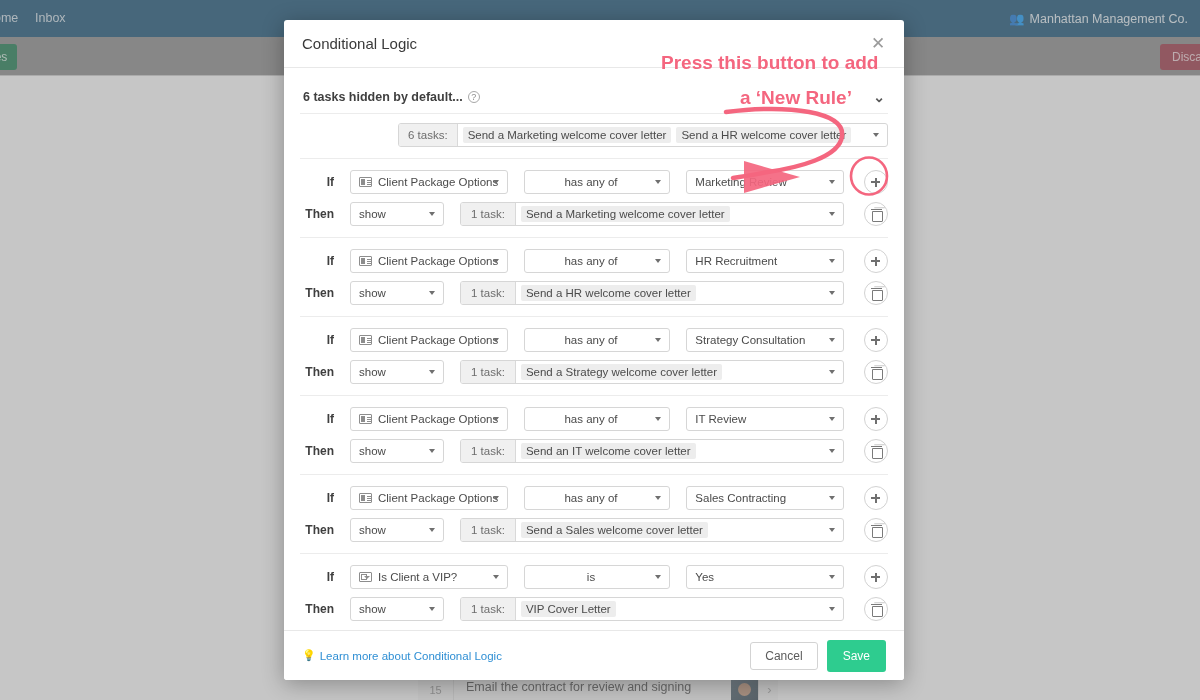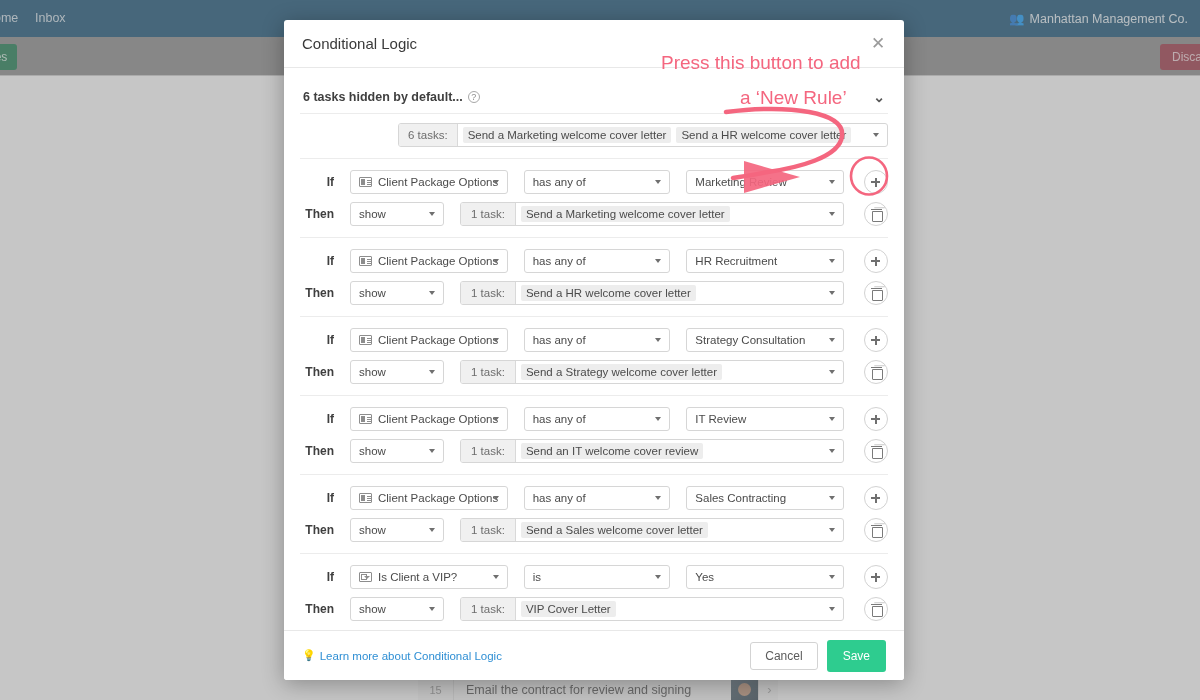--- a/index.html
+++ b/index.html
@@ -51,21 +51,21 @@
     display: flex; align-items: center;
   }
   #bg-body {
     position: absolute; left: 0; top: 76px; width: 1200px; height: 624px;
     background: #f7f7f7;
   }
   #bg-task-row {
     position: absolute; left: 418px; top: 679px; width: 360px; height: 21px;
     background: #efefef;
     border-top: 1px solid #dddddd;
-    display: flex; align-items: center;
+    display: flex; align-items: flex-start;
   }
   #bg-task-num {
     width: 36px; text-align: center;
     font-size: 11px; color: #9a9a9a;
     border-right: 1px solid #dddddd;
     height: 100%; display: flex; align-items: center; justify-content: center;
   }
   #bg-task-label {
     padding-left: 12px; font-size: 12.5px; color: #555555;
   }
@@ -214,21 +214,21 @@
     height: 24px;
     border: 1px solid #d6d6d6; border-radius: 3px;
     background: #ffffff;
     display: flex; align-items: center;
     padding: 0 20px 0 8px;
     font-size: 11.5px; color: #4a4a4a;
     position: relative;
     white-space: nowrap; overflow: hidden;
   }
   .sel-field   { width: 170px; }
-  .sel-op      { width: 158px; }
+  .sel-op      { width: 158px; justify-content: center; }
   .sel-value   { width: 170px; }
   .sel-action  { width: 94px; }
 
   .field-icon {
     flex: 0 0 auto;
     width: 13px; height: 10px;
     border: 1px solid #8d8d8d;
     border-radius: 1px;
     margin-right: 6px;
     position: relative;
@@ -328,20 +328,21 @@
     height: 28px; padding: 16px 16px;
     border: none; border-radius: 3px;
     background: #2ecc8f; color: #ffffff; font-size: 12px;
     display: flex; align-items: center; cursor: pointer;
   }
 
   
   #annotation {
     position: absolute; inset: 0;
     pointer-events: none;
+    font-weight: bold;
   }
   .anno-text {
     position: absolute;
     color: #f4667f;
     font-size: 19px;
     white-space: nowrap;
   }
   #anno-line1 { left: 661px; top: 52px; }
   #anno-line2 { left: 740px; top: 87px; }
 </style>
@@ -529,21 +530,21 @@
             </div>
           </div>
           <div class="rule-line">
             <span class="kw">Then</span>
             <div class="sel sel-action">
               <span>show</span>
               <span class="sel-caret"></span>
             </div>
             <div class="then-task-sel">
               <div class="task-chip-box">1 task:</div>
-              <span class="task-pill">Send an IT welcome cover review</span>
+              <span class="task-pill">Send an IT welcome cover letter</span>
               <span class="sel-caret"></span>
             </div>
             <div class="icon-btn">
               <span class="trash"></span>
             </div>
           </div>
         </div>
         <div class="rule">
           <div class="rule-line">
             <span class="kw">If</span>

